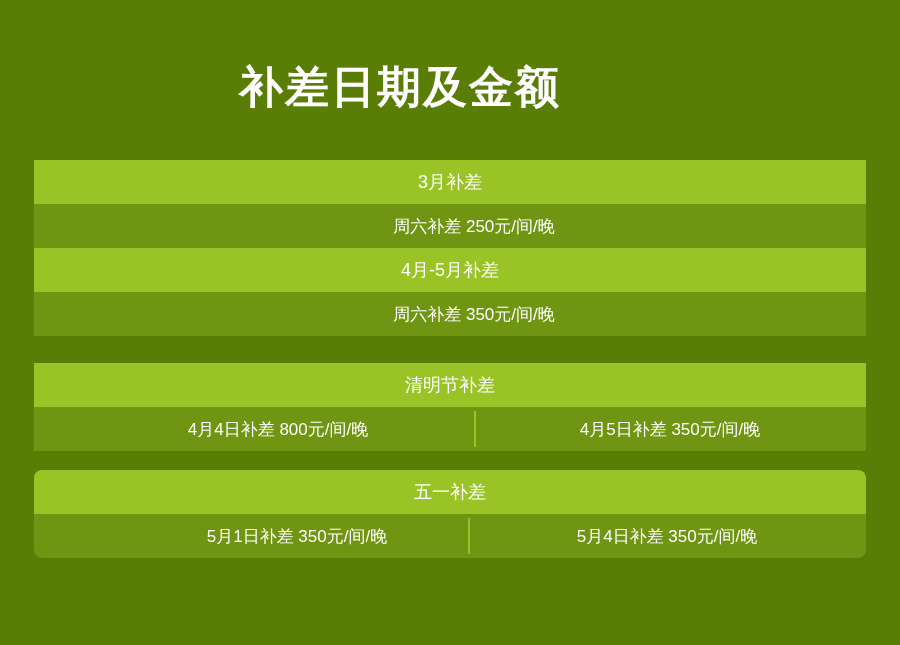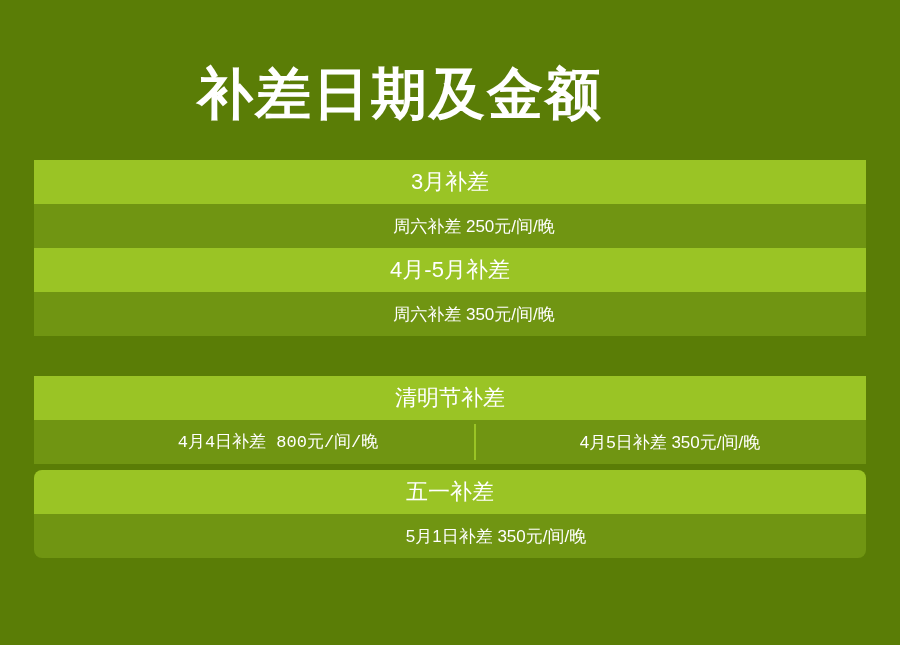--- a/index.html
+++ b/index.html
@@ -23,37 +23,37 @@
   }
 
   
   .page-title {
     position: absolute;
     top: 62px;
     left: 0;
     width: 800px;
     text-align: center;
     color: #ffffff;
-    font-size: 56px;
+    font-size: 44px;
     font-weight: bold;
     letter-spacing: 2px;
     line-height: 1.15;
     white-space: nowrap;
   }
 
   
   .block {
     position: absolute;
     left: 34px;
     width: 832px;
     overflow: hidden;
   }
 
   .block-1 { top: 160px; }
-  .block-2 { top: 376px; }
+  .block-2 { top: 363px; }
   .block-3 { top: 470px; border-radius: 8px; }
 
   .row-head,
   .row-body {
     display: flex;
     width: 100%;
   }
 
   .row-head {
     background: #9ac425;
@@ -65,21 +65,21 @@
     height: 44px;
     padding-left: 48px;
   }
 
   .head-cell {
     flex: 1 1 0;
     display: flex;
     align-items: center;
     justify-content: center;
     color: #ffffff;
-    font-size: 22px;
+    font-size: 18px;
     line-height: 1;
     white-space: nowrap;
   }
 
   .body-cell {
     flex: 1 1 0;
     display: flex;
     align-items: center;
     justify-content: center;
     color: #ffffff;
@@ -93,21 +93,21 @@
     content: "";
     position: absolute;
     left: 0;
     top: 4px;
     bottom: 4px;
     width: 2px;
     background: #9ac425;
   }
 
   
-  .block-2 .body-cell:nth-child(1) { flex: 1 1 0; font-family: Liberation Mono, monospace; }
+  .block-2 .body-cell:nth-child(1) { flex: 1 1 0; }
   .block-2 .body-cell:nth-child(2) { flex: 1 1 0; border-radius: 17px; }
 
   
   .block-3 .body-cell:nth-child(1) { flex: 262 1 0; margin-left: 44px; }
   .block-3 .body-cell:nth-child(2) { flex: 305 1 0; }
   .block-3 .body-cell:nth-child(3) { flex: 265 1 0; }
 </style>
 </head>
 <body>
 
@@ -139,16 +139,17 @@
       <div class="body-cell">4月5日补差 350元/间/晚</div>
     </div>
   </div>
 
   <div class="block block-3">
     <div class="row-head">
       <div class="head-cell">五一补差</div>
     </div>
     <div class="row-body">
       <div class="body-cell">5月1日补差 350元/间/晚</div>
+      <div class="body-cell">5月4日补差 350元/间/晚</div>
     </div>
   </div>
 
 </div>
 
 </body></html>

